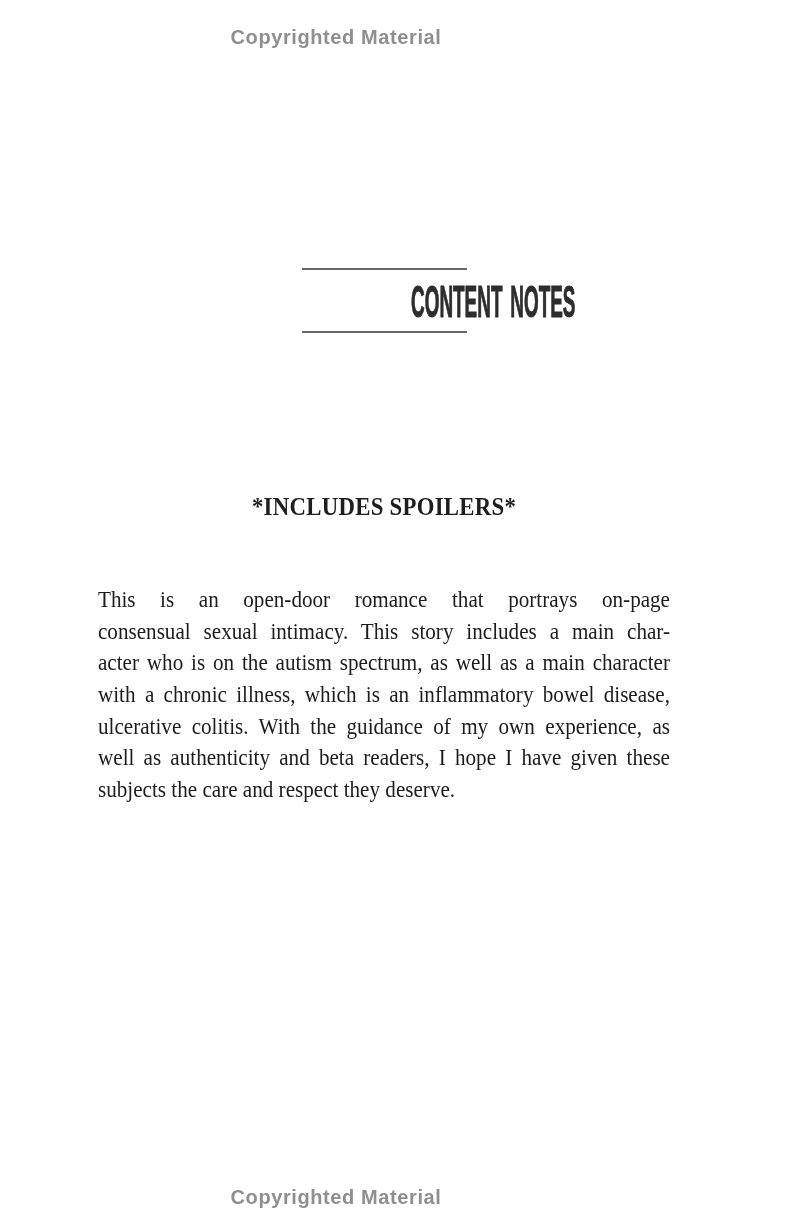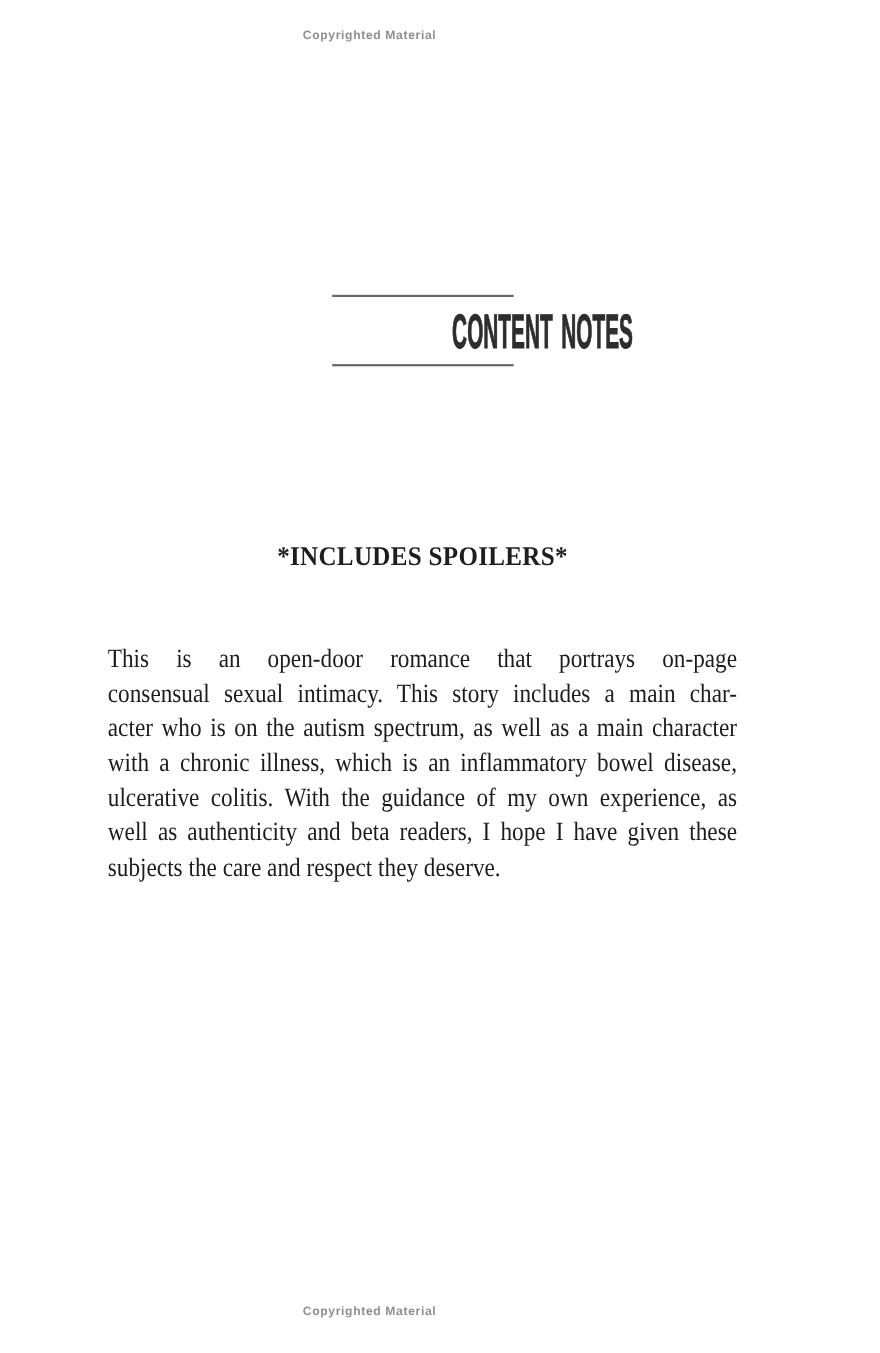--- a/index.html
+++ b/index.html
@@ -16,21 +16,21 @@
   }
 
   
   .copyright {
     position: absolute;
     left: 0;
     width: 672px;
     text-align: center;
     font-family: "Liberation Sans", sans-serif;
     font-weight: bold;
-    font-size: 11px;
+    font-size: 20px;
     letter-spacing: 0.6px;
     line-height: 1.1;
     color: #8f8f8f;
   }
   .copyright.top { top: 26px; }
   .copyright.bottom { top: 1186px; }
 
   
   .title-block {
     position: absolute;

